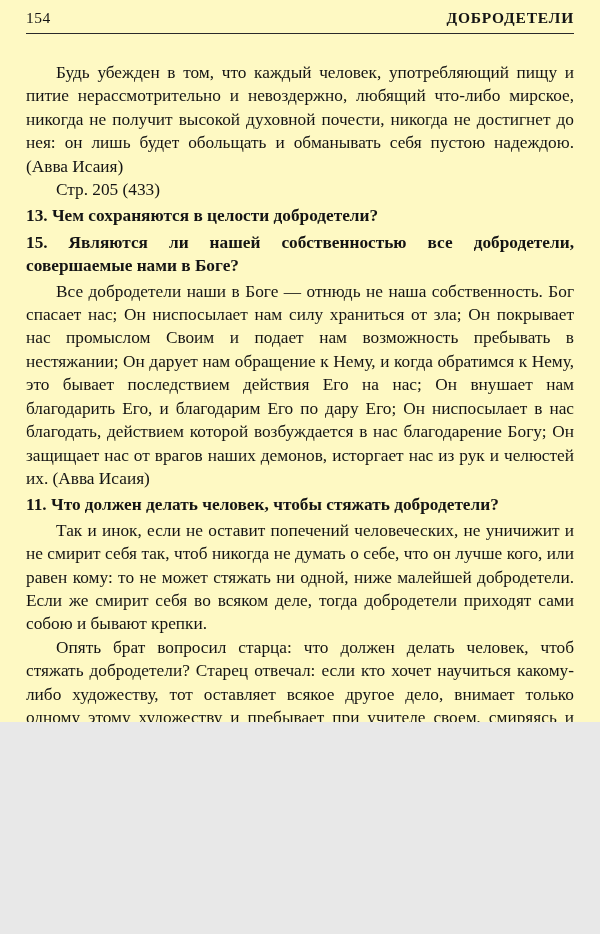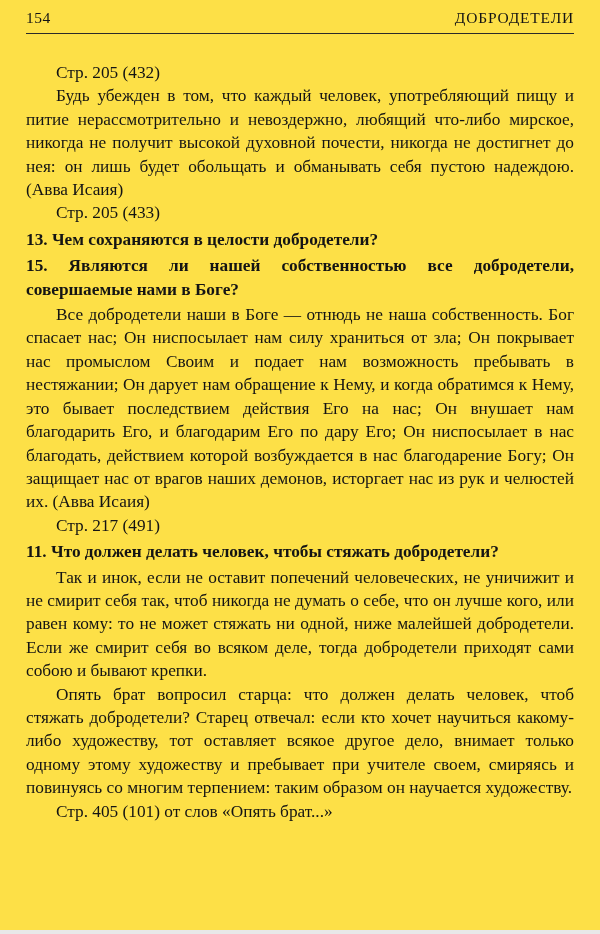--- a/index.html
+++ b/index.html
@@ -3,44 +3,44 @@
 <meta charset="utf-8">
 <style>
   html, body {
     margin: 0;
     padding: 0;
     background: #e8e8e8;
   }
   .page {
     position: relative;
     width: 600px;
-    height: 930px;
+    height: 722px;
     margin: 0 auto;
-    background: #fde047;
+    background: #fef9c3;
     box-sizing: border-box;
     padding: 8px 26px 10px 26px;
     font-family: "Liberation Serif", "DejaVu Serif", serif;
     color: #141414;
     overflow: hidden;
   }
   .page-header {
     display: flex;
     justify-content: space-between;
     align-items: baseline;
     font-size: 15.5px;
     line-height: 20px;
     padding-bottom: 5px;
     border-bottom: 1.4px solid #2a2a2a;
   }
   .page-number {
     font-weight: normal;
     letter-spacing: 0.5px;
   }
   .running-title {
-    font-weight: normal;
+    font-weight: bold;
     letter-spacing: 0.8px;
   }
   .page-body {
     margin-top: 27px;
     font-size: 17.3px;
     line-height: 23.4px;
     text-align: justify;
   }
   .page-body p {
     margin: 0;
@@ -63,26 +63,24 @@
 <body>
 
 <div class="page">
 
   <header class="page-header">
     <span class="page-number">154</span>
     <span class="running-title">ДОБРОДЕТЕЛИ</span>
   </header>
 
   <main class="page-body">
-    <p class="ref">Стр. 205 (432)</p>
     <p class="para">Будь убежден в том, что каждый человек, употребляющий пищу и питие нерассмотрительно и невоздержно, любящий что-либо мирское, никогда не получит высокой духовной почести, никогда не достигнет до нея: он лишь будет обольщать и обманывать себя пустою надеждою. (Авва Исаия)</p>
     <p class="ref">Стр. 205 (433)</p>
     <p class="question">13. Чем сохраняются в целости добродетели?</p>
     <p class="question">15. Являются ли нашей собственностью все добродетели, совершаемые нами в Боге?</p>
     <p class="para">Все добродетели наши в Боге — отнюдь не наша собственность. Бог спасает нас; Он ниспосылает нам силу храниться от зла; Он покрывает нас промыслом Своим и подает нам возможность пребывать в нестяжании; Он дарует нам обращение к Нему, и когда обратимся к Нему, это бывает последствием действия Его на нас; Он внушает нам благодарить Его, и благодарим Его по дару Его; Он ниспосылает в нас благодать, действием которой возбуждается в нас благодарение Богу; Он защищает нас от врагов наших демонов, исторгает нас из рук и челюстей их. (Авва Исаия)</p>
-    <p class="ref">Стр. 217 (491)</p>
     <p class="question">11. Что должен делать человек, чтобы стяжать добродетели?</p>
     <p class="para">Так и инок, если не оставит попечений человеческих, не уничижит и не смирит себя так, чтоб никогда не думать о себе, что он лучше кого, или равен кому: то не может стяжать ни одной, ниже малейшей добродетели. Если же смирит себя во всяком деле, тогда добродетели приходят сами собою и бывают крепки.</p>
     <p class="para">Опять брат вопросил старца: что должен делать человек, чтоб стяжать добродетели? Старец отвечал: если кто хочет научиться какому-либо художеству, тот оставляет всякое другое дело, внимает только одному этому художеству и пребывает при учителе своем, смиряясь и повинуясь со многим терпением: таким образом он научается художеству.</p>
     <p class="ref">Стр. 405 (101) от слов «Опять брат...»</p>
   </main>
 
 </div>
 
 </body></html>

